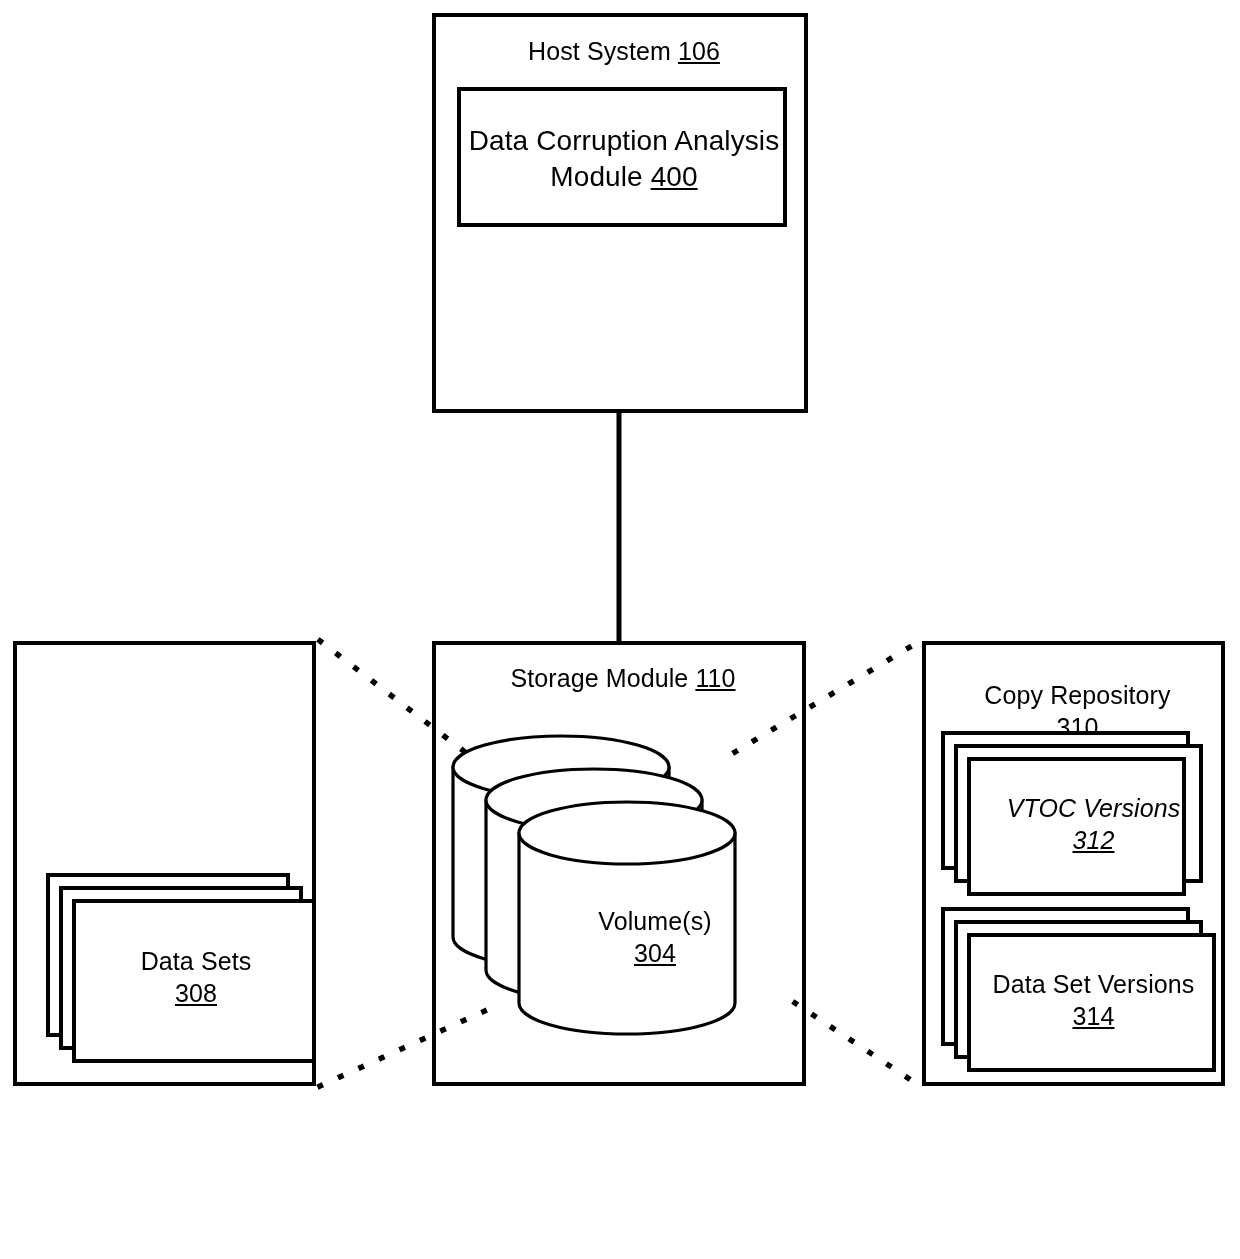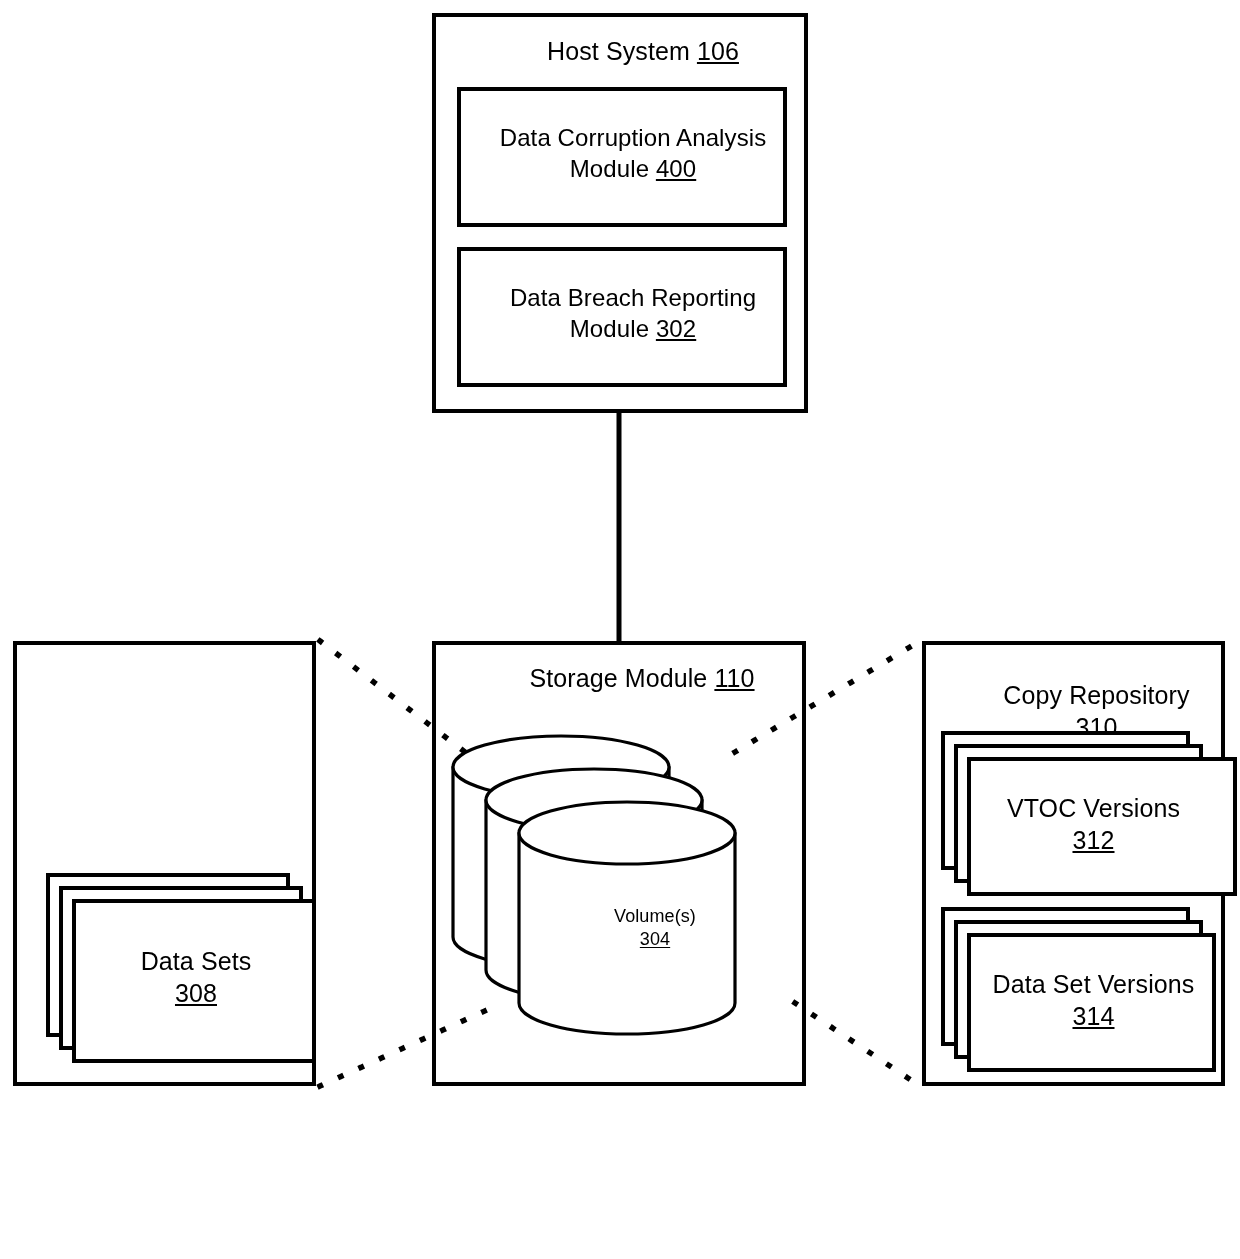--- a/index.html
+++ b/index.html
@@ -37,31 +37,29 @@
   
   .label {
     position: absolute;
     text-align: center;
     line-height: 1.28;
     white-space: pre-line;
     letter-spacing: 0.1px;
   }
   .title-label {
     font-size: 25px;
-    padding-left: 19px;
   }
   .module-label {
-    font-size: 24px;
-    padding-left: 9px;
+    font-size: 28px;
   }
   .stack-label {
     font-size: 25px;
   }
   .cyl-label {
-    font-size: 18px;
+    font-size: 25px;
   }
   .ref {
     text-decoration: underline;
     text-underline-offset: 2px;
   }
   .fig-caption {
     position: absolute;
     width: 100%;
     text-align: center;
     font-size: 38px;
@@ -118,24 +116,20 @@
 <div id="figure">
 
   <div class="box" style="left:432px; top:13px; width:376px; height:400px;">
     <div class="label title-label" style="left:0px; top:18px; width:376px;"><span>Host System</span> <span class="ref">106</span></div>
 
     <div class="box-inner" style="left:21px; top:70px; width:330px; height:140px;">
       <div class="label module-label" style="left:0px; top:32px; width:326px;"><span>Data Corruption Analysis
 Module</span> <span class="ref">400</span></div>
     </div>
 
-    <div class="box-inner" style="left:21px; top:230px; width:330px; height:140px;">
-      <div class="label module-label" style="left:0px; top:32px; width:326px;"><span>Data Breach Reporting
-Module</span> <span class="ref">302</span></div>
-    </div>
   </div>
 
   <div class="box" style="left:13px; top:641px; width:303px; height:445px;">
 
 
     <div class="stack" style="left:29px; top:228px; width:270px; height:190px;">
       <div class="sheet s1" style="width:244px; height:164px;"></div>
       <div class="sheet s2" style="width:244px; height:164px;"></div>
       <div class="sheet s3" style="width:244px; height:164px;">
         <div class="label stack-label" style="left:0px; top:42px; width:240px;"><span>Data Sets</span>
@@ -151,21 +145,21 @@
   <div class="label cyl-label" style="left:530px; top:905px; width:250px; z-index:5;"><span>Volume(s)</span>
 <span class="ref">304</span></div>
 
   <div class="box" style="left:922px; top:641px; width:303px; height:445px;">
     <div class="label title-label" style="left:0px; top:14px; width:303px;margin-top:20px;"><span>Copy Repository</span>
 <span class="ref">310</span></div>
 
     <div class="stack" style="left:15px; top:86px; width:275px; height:165px;">
       <div class="sheet s1" style="width:249px; height:139px;"></div>
       <div class="sheet s2" style="width:249px; height:139px;"></div>
-      <div class="sheet s3" style="width:270px; height:139px;">
+      <div class="sheet s3" style="width:219px; height:139px;font-style:italic;">
         <div class="label stack-label" style="left:0px; top:31px; width:245px;"><span>VTOC Versions</span>
 <span class="ref">312</span></div>
       </div>
     </div>
 
     <div class="stack" style="left:15px; top:262px; width:275px; height:165px;padding-left:32px;">
       <div class="sheet s1" style="width:249px; height:139px;"></div>
       <div class="sheet s2" style="width:249px; height:139px;"></div>
       <div class="sheet s3" style="width:249px; height:139px;">
         <div class="label stack-label" style="left:0px; top:31px; width:245px;"><span>Data Set Versions</span>

